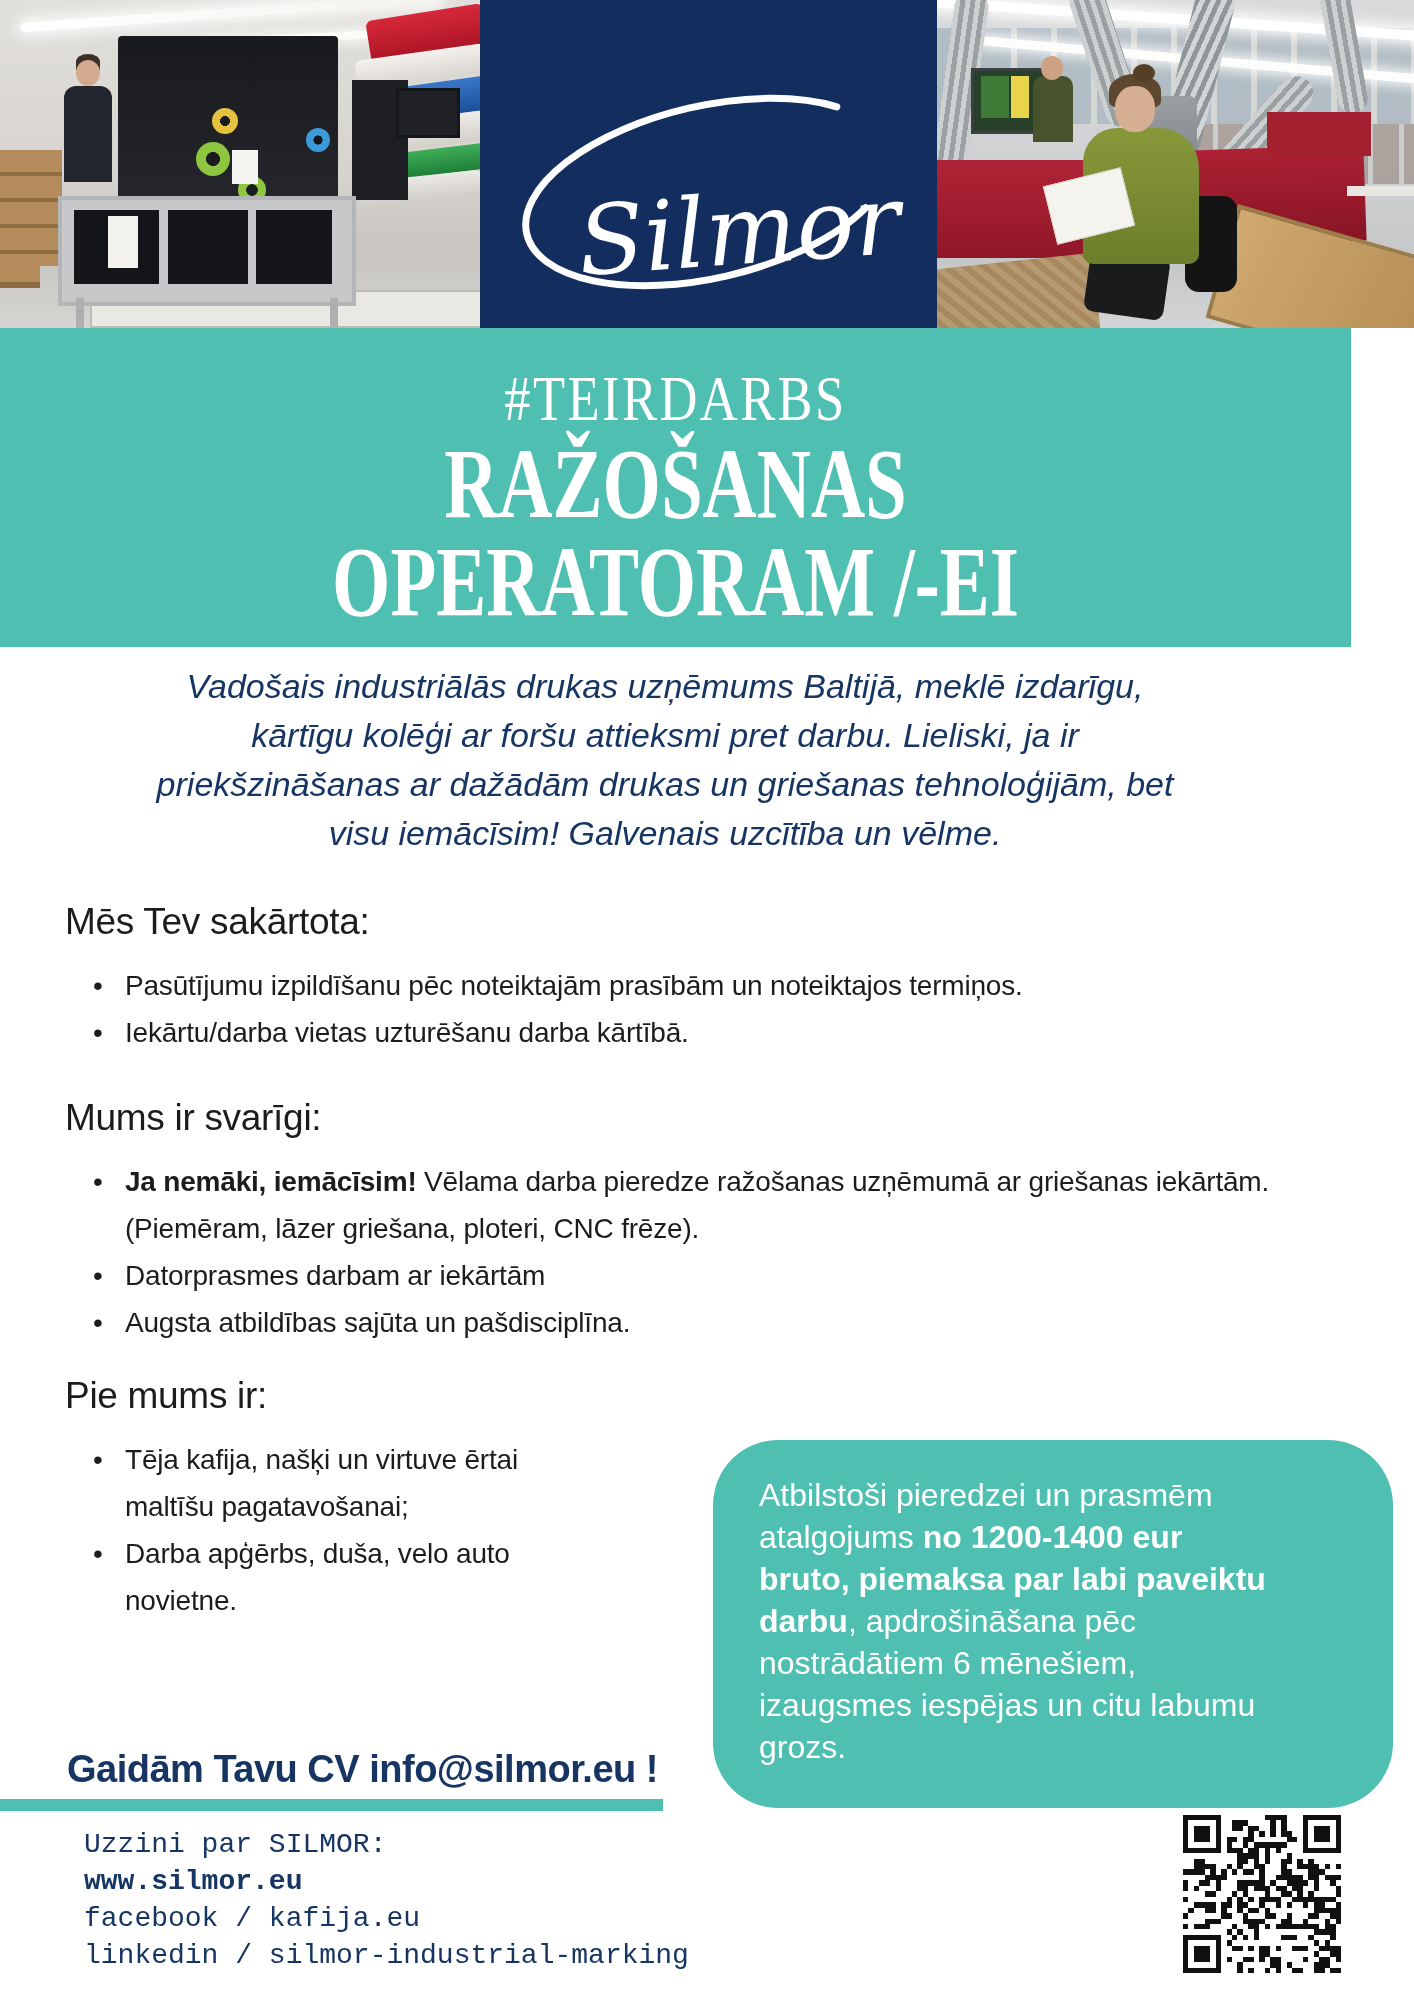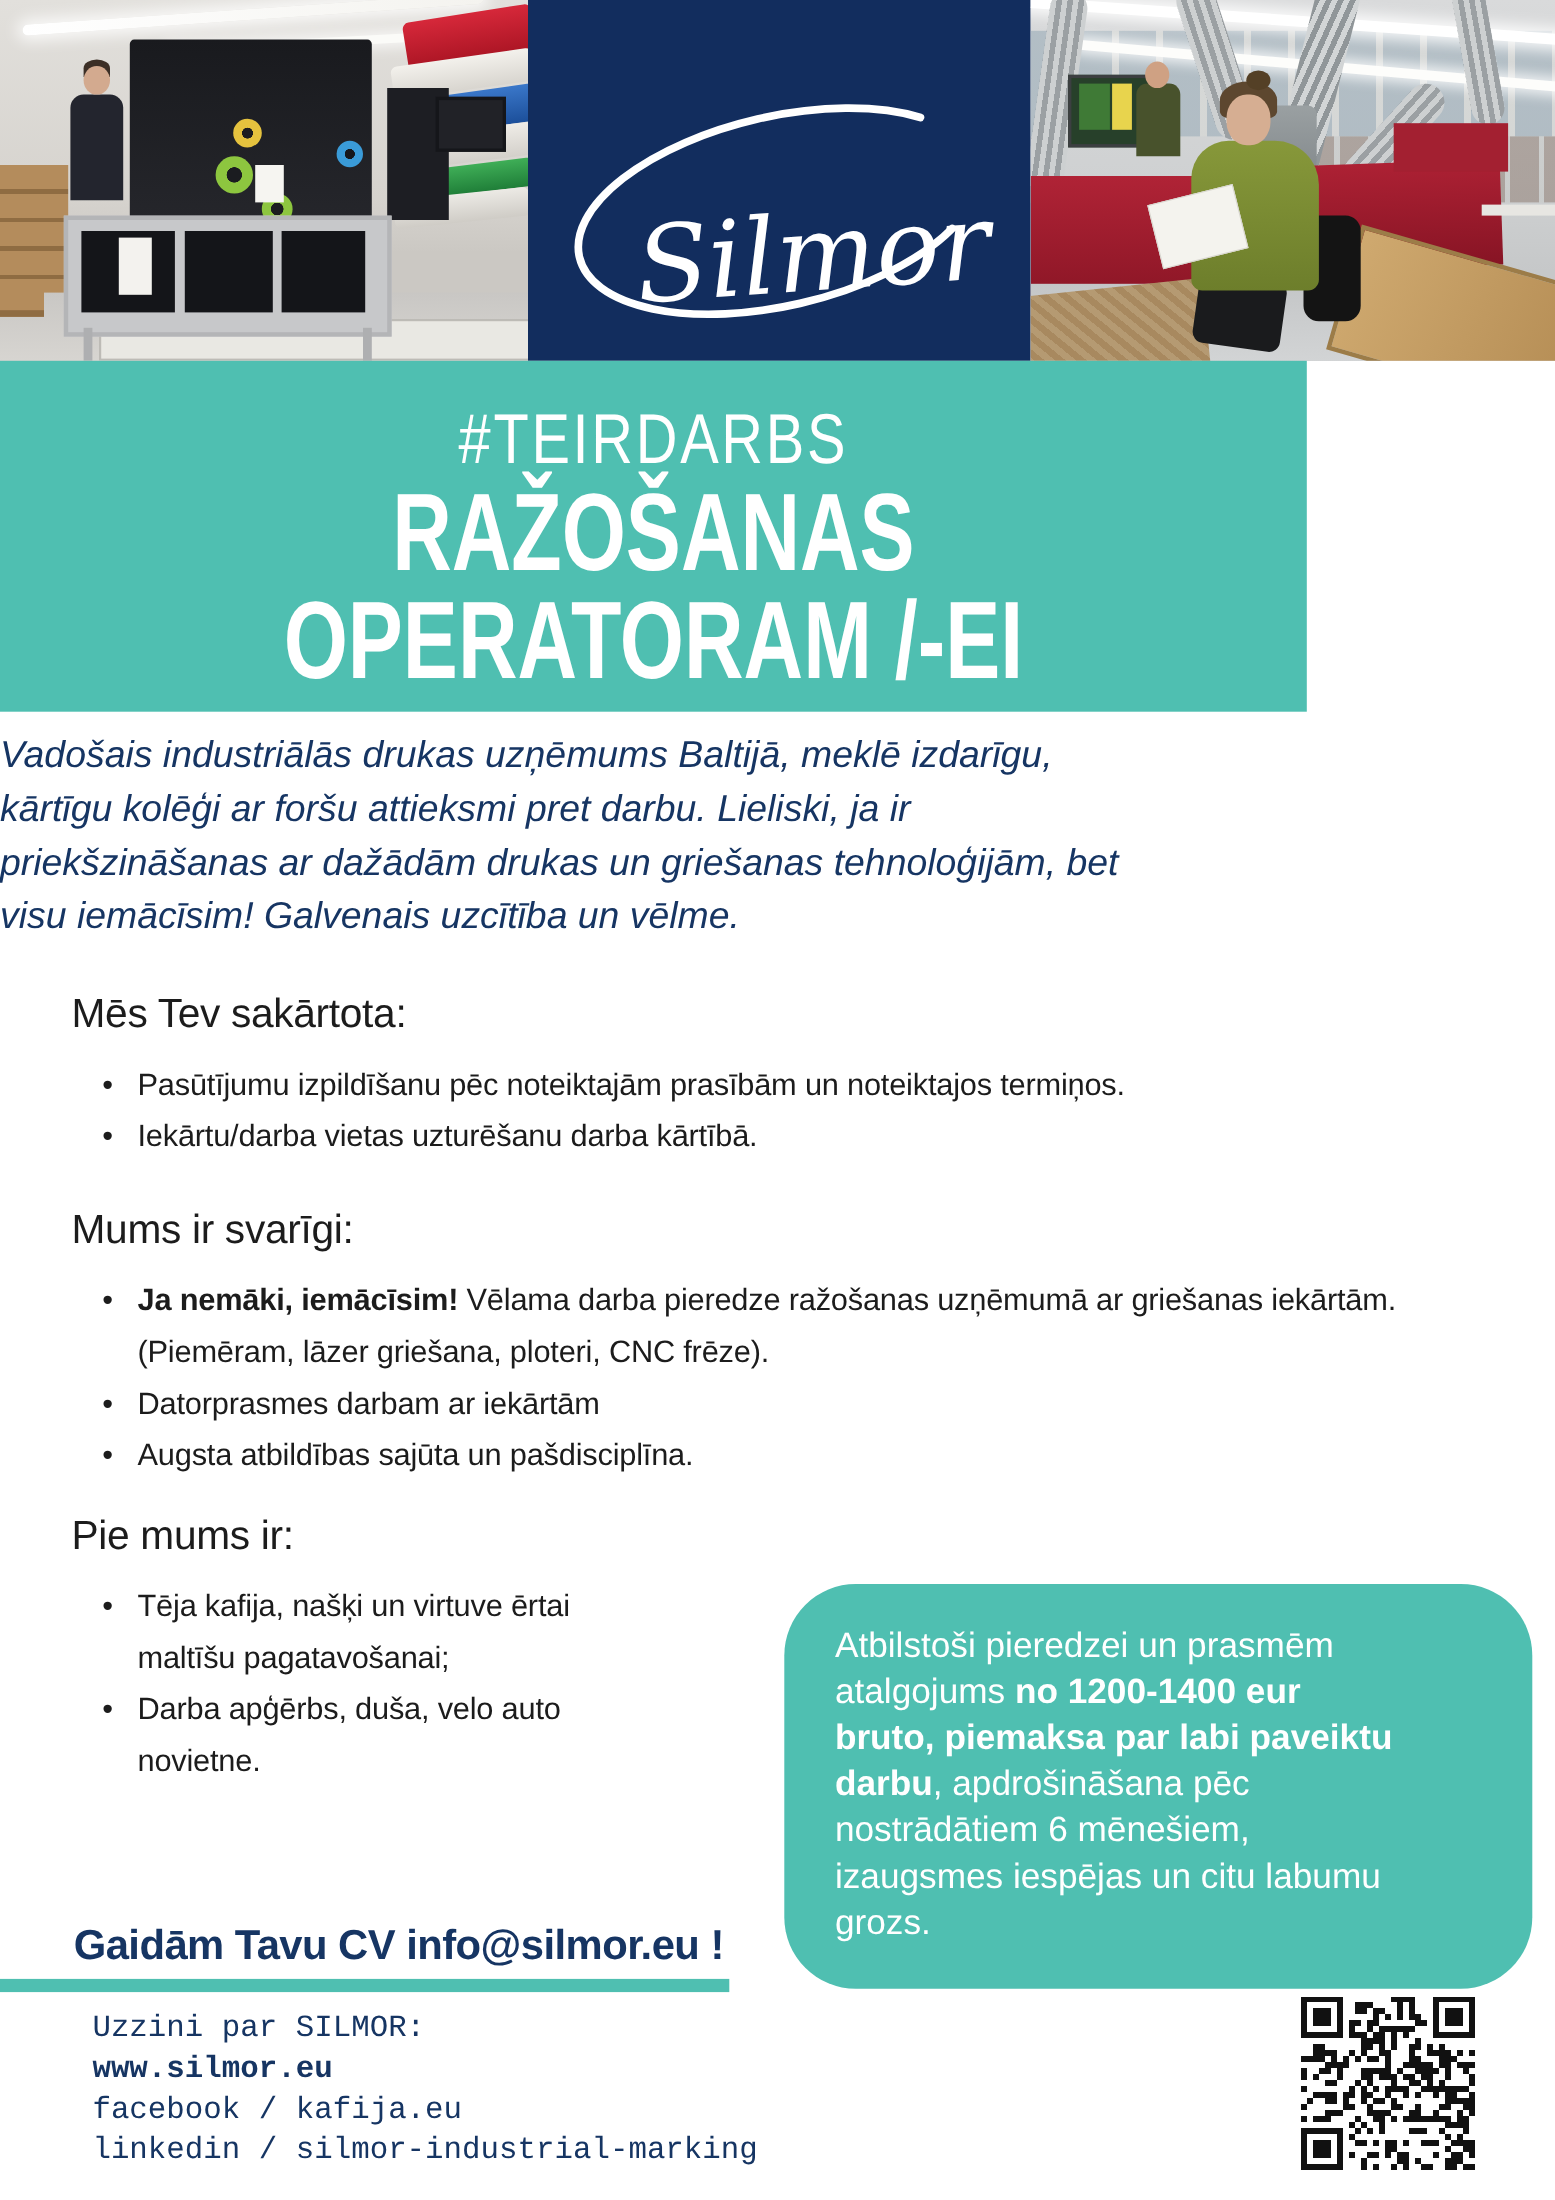--- a/index.html
+++ b/index.html
@@ -76,25 +76,25 @@
   .woman-legs{top:252px;left:150px;width:80px;height:64px;background:#1a1b1d;border-radius:10px;transform:rotate(8deg);}
   .sheet{top:176px;left:112px;width:78px;height:58px;background:#f4f3ee;border:1px solid #d8d6cf;transform:rotate(-14deg);}
   .man-vest{top:76px;left:96px;width:40px;height:66px;background:#48522c;border-radius:10px 10px 0 0;}
   .man-head{top:56px;left:104px;width:22px;height:24px;background:#cfa183;border-radius:50%;}
   .screen-r{top:68px;left:34px;width:74px;height:60px;background:#27402a;border:3px solid #3c3f41;}
   .screen-inner{top:76px;left:44px;width:28px;height:42px;background:#3f7a36;}
   .screen-inner2{top:76px;left:74px;width:18px;height:42px;background:#e8d44d;}
   
   .logo-svg{position:absolute;left:0;top:0;}
   
-  .banner{position:absolute;top:328px;left:0;width:1188px;height:319px;background:var(--teal,#4FBFB1);text-align:center;color:#fff;}
+  .banner{position:absolute;top:328px;left:0;width:1351px;height:319px;background:var(--teal,#4FBFB1);text-align:center;color:#fff;font-family:Liberation Serif, serif;}
   .hashtag{margin-top:38px;font-size:64px;line-height:66px;font-weight:400;letter-spacing:3px;transform:scaleX(.82);transform-origin:center;}
   .big-title{margin-top:6px;font-size:100px;line-height:92px;font-weight:700;letter-spacing:0;transform:scaleX(.75);transform-origin:center;}
   
-  .intro{position:absolute;top:662px;left:0;width:1330px;
+  .intro{position:absolute;top:662px;left:0;width:1330px;text-align:center;
      font-style:italic;font-size:34px;line-height:49px;color:var(--navy-text,#163563);}
   
   .content{position:absolute;top:900px;left:65px;width:1296px;color:#1c1c1c;}
   .content h2{font-size:37px;line-height:44px;font-weight:400;margin:0;letter-spacing:-.3px;}
   .content .sec{margin-bottom:0;}
   .content ul{list-style:none;margin:18px 0 0 0;padding:0;}
   .content li{position:relative;padding-left:60px;font-size:28px;line-height:47px;letter-spacing:-.2px;}
   .content li::before{content:"•";position:absolute;left:28px;top:0;font-size:28px;}
   .sec2{margin-top:40px;}
   .sec3{margin-top:28px;}

